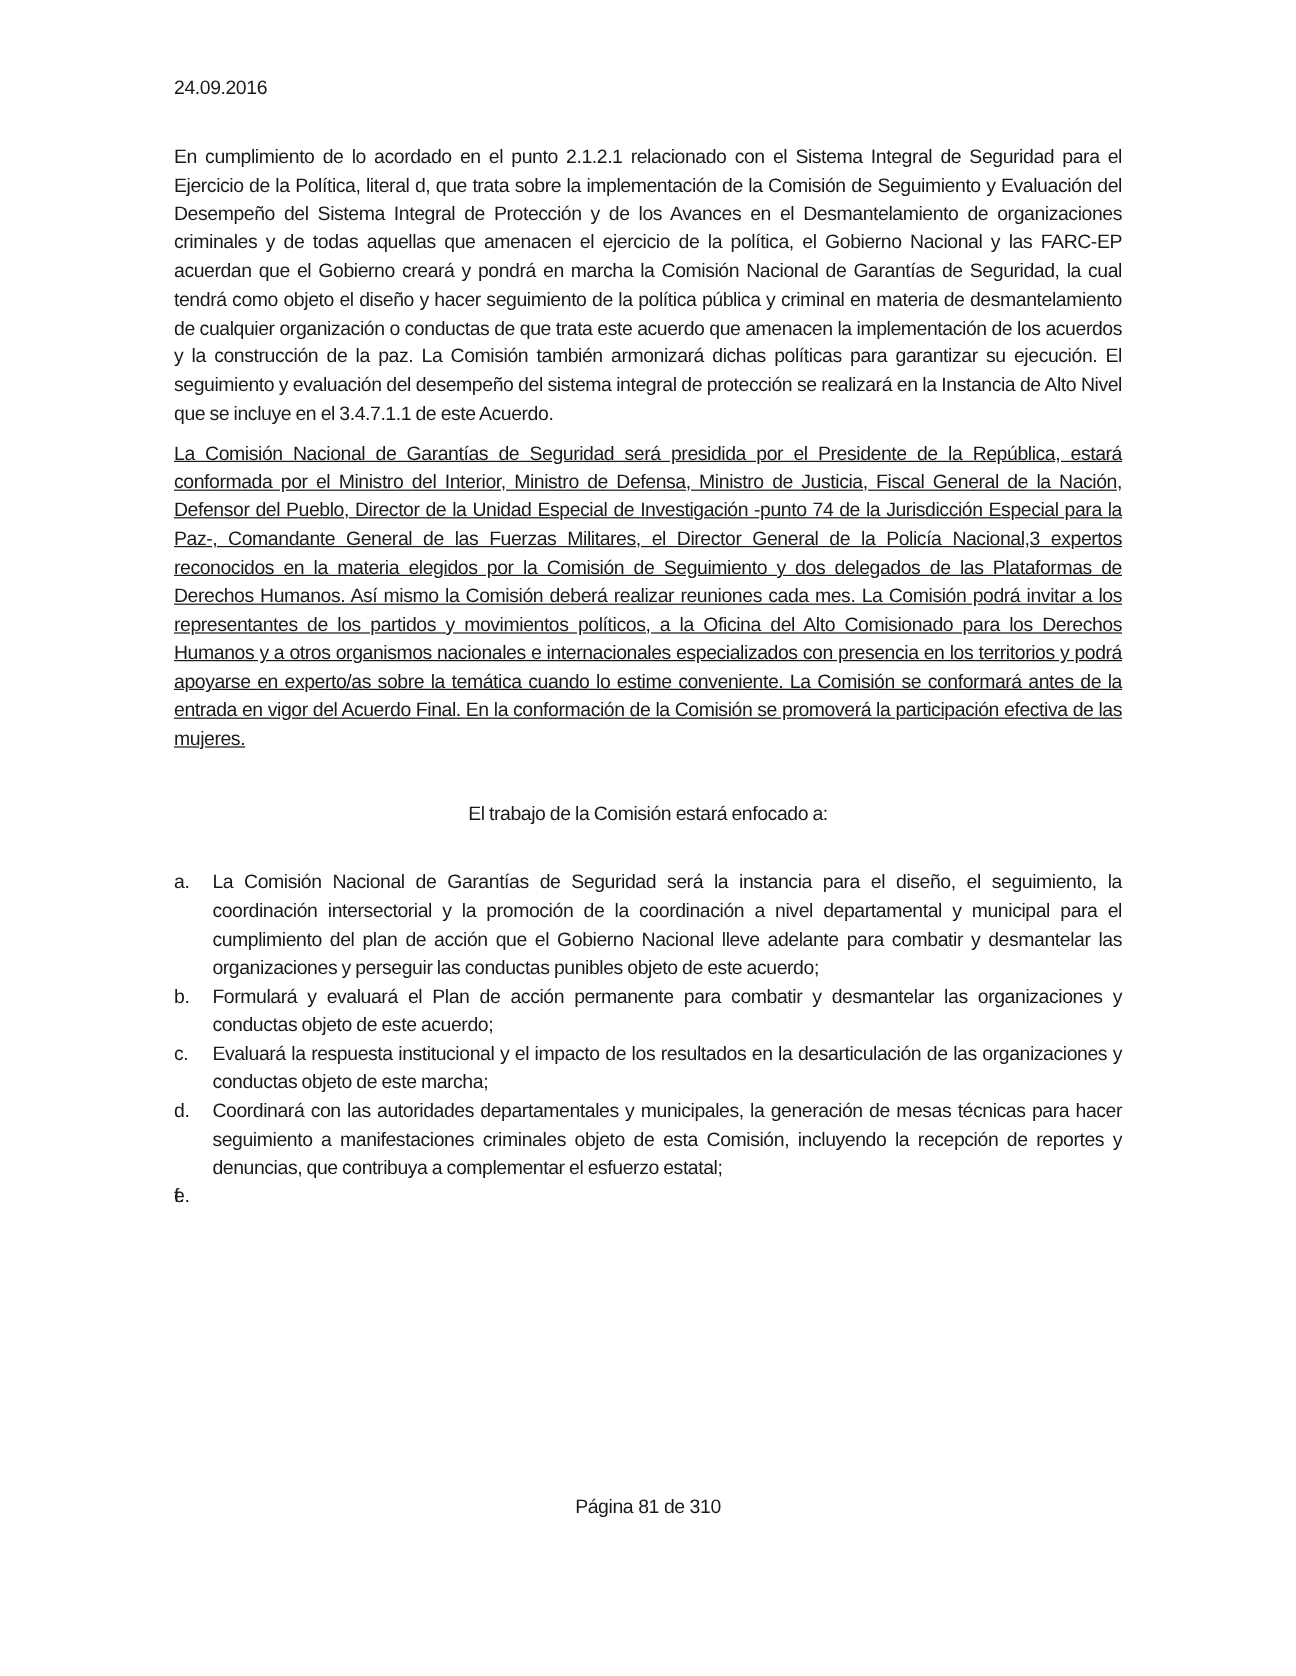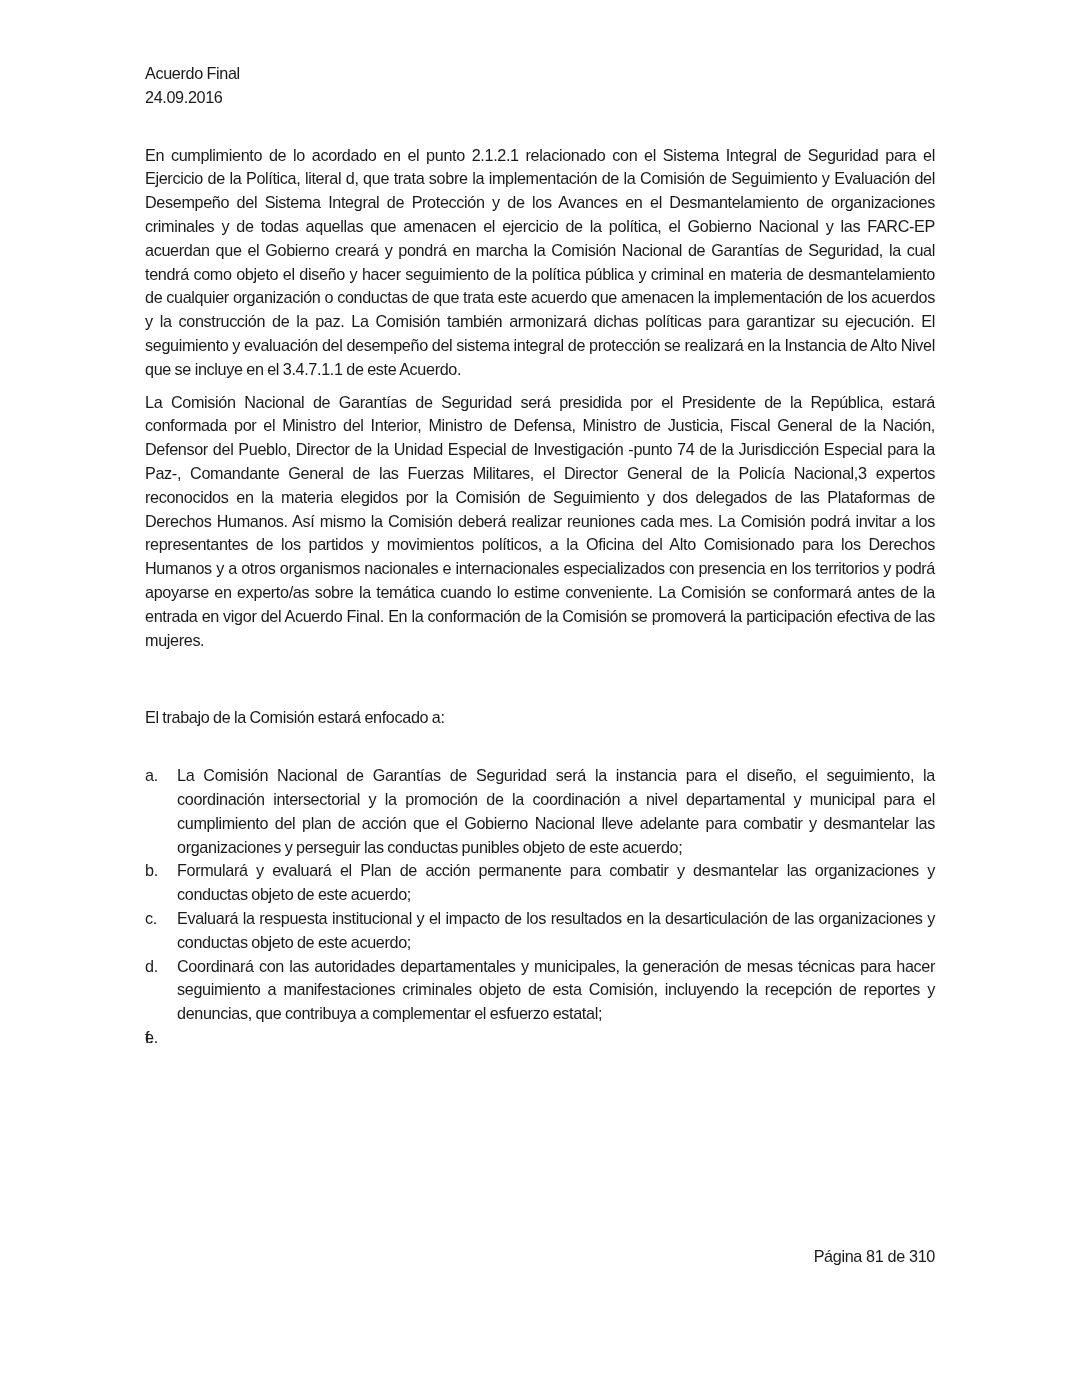--- a/index.html
+++ b/index.html
@@ -30,24 +30,26 @@
       text-align: left;
     }
     .header {
       margin-bottom: 34px;
     }
     .para {
       text-align: justify;
       margin: 0 0 9px 0;
     }
     .para-last {
-      margin-bottom: 54px;
+      margin-bottom: 38px;
+      text-decoration: underline;
     }
     .intro {
       margin: 0 0 34px 0;
+      text-align: center;
     }
     .list {
       list-style: none;
       margin: 0;
       padding: 0;
     }
     .list-item {
       position: relative;
       padding-left: 32px;
       text-align: justify;
@@ -55,52 +57,51 @@
     .list-marker {
       position: absolute;
       left: 0;
       top: 0;
     }
     .footer {
       position: absolute;
       left: 145px;
       top: 1245px;
       width: 790px;
-      text-align: right;
+      text-align: center;
       font-size: 16.2px;
       letter-spacing: -0.35px;
       line-height: 23.8px;
     }
   </style>
 </head>
 <body>
 
 <div class="page">
   <div class="header">
-    <span class="header-line">Acuerdo Final</span>
     <span class="header-line">24.09.2016</span>
   </div>
 
   <p class="para">En cumplimiento de lo acordado en el punto 2.1.2.1 relacionado con el Sistema Integral de Seguridad para el Ejercicio de la Política, literal d, que trata sobre la implementación de la Comisión de Seguimiento y Evaluación del Desempeño del Sistema Integral de Protección y de los Avances en el Desmantelamiento de organizaciones criminales y de todas aquellas que amenacen el ejercicio de la política, el Gobierno Nacional y las FARC-EP acuerdan que el Gobierno creará y pondrá en marcha la Comisión Nacional de Garantías de Seguridad, la cual tendrá como objeto el diseño y hacer seguimiento de la política pública y criminal en materia de desmantelamiento de cualquier organización o conductas de que trata este acuerdo que amenacen la implementación de los acuerdos y la construcción de la paz. La Comisión también armonizará dichas políticas para garantizar su ejecución. El seguimiento y evaluación del desempeño del sistema integral de protección se realizará en la Instancia de Alto Nivel que se incluye en el 3.4.7.1.1 de este Acuerdo.</p>
   <p class="para para-last">La Comisión Nacional de Garantías de Seguridad será presidida por el Presidente de la República, estará conformada por el Ministro del Interior, Ministro de Defensa, Ministro de Justicia, Fiscal General de la Nación, Defensor del Pueblo, Director de la Unidad Especial de Investigación -punto 74 de la Jurisdicción Especial para la Paz-, Comandante General de las Fuerzas Militares, el Director General de la Policía Nacional,3 expertos reconocidos en la materia elegidos por la Comisión de Seguimiento y dos delegados de las Plataformas de Derechos Humanos. Así mismo la Comisión deberá realizar reuniones cada mes. La Comisión podrá invitar a los representantes de los partidos y movimientos políticos, a la Oficina del Alto Comisionado para los Derechos Humanos y a otros organismos nacionales e internacionales especializados con presencia en los territorios y podrá apoyarse en experto/as sobre la temática cuando lo estime conveniente.  La Comisión se conformará antes de la entrada en vigor del Acuerdo Final. En la conformación de la Comisión se promoverá la participación efectiva de las mujeres.</p>
 
   <p class="intro">El trabajo de la Comisión estará enfocado a:</p>
 
   <ul class="list">
     <li class="list-item">
       <span class="list-marker">a.</span>
       <span>La Comisión Nacional de Garantías de Seguridad será la instancia para el diseño, el seguimiento, la coordinación intersectorial y la promoción de la coordinación a nivel departamental y municipal para el cumplimiento del plan de acción que el Gobierno Nacional lleve adelante para combatir y desmantelar las organizaciones y perseguir las conductas punibles objeto de este acuerdo;</span>
     </li>
     <li class="list-item">
       <span class="list-marker">b.</span>
       <span>Formulará y evaluará el Plan de acción permanente para combatir y desmantelar las organizaciones y conductas objeto de este acuerdo;</span>
     </li>
     <li class="list-item">
       <span class="list-marker">c.</span>
-      <span>Evaluará la respuesta institucional y el impacto de los resultados en la desarticulación de las organizaciones y conductas objeto de este acuerdo;</span>
+      <span>Evaluará la respuesta institucional y el impacto de los resultados en la desarticulación de las organizaciones y conductas objeto de este marcha;</span>
     </li>
     <li class="list-item">
       <span class="list-marker">d.</span>
       <span>Coordinará con las autoridades departamentales y municipales, la generación de mesas técnicas para hacer seguimiento a manifestaciones criminales objeto de esta Comisión, incluyendo la recepción de reportes y denuncias, que contribuya a complementar el esfuerzo estatal;</span>
     </li>
     <li class="list-item">
       <span class="list-marker">e.</span>
     </li>
     <li class="list-item">
       <span class="list-marker">f.</span>

